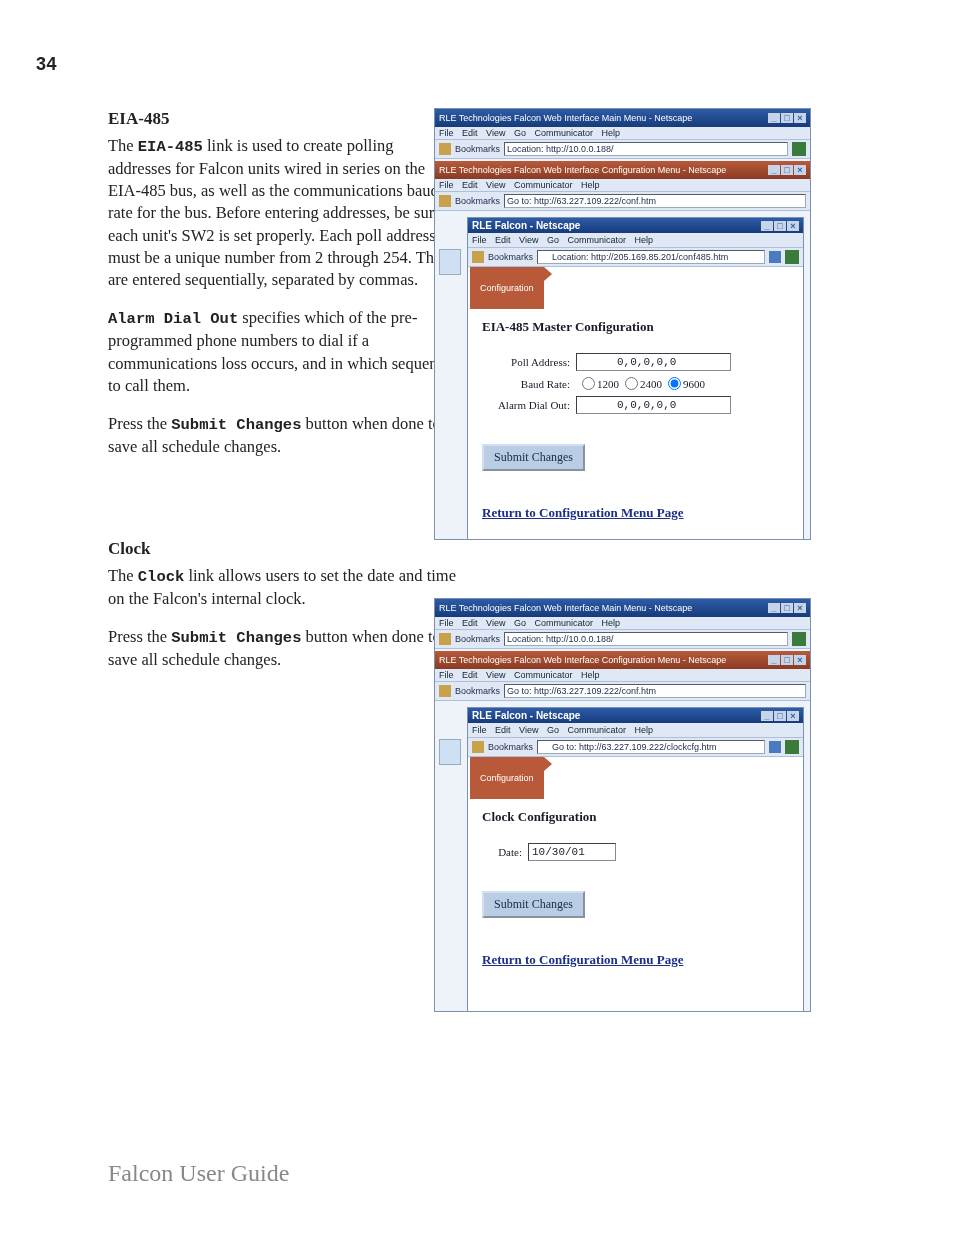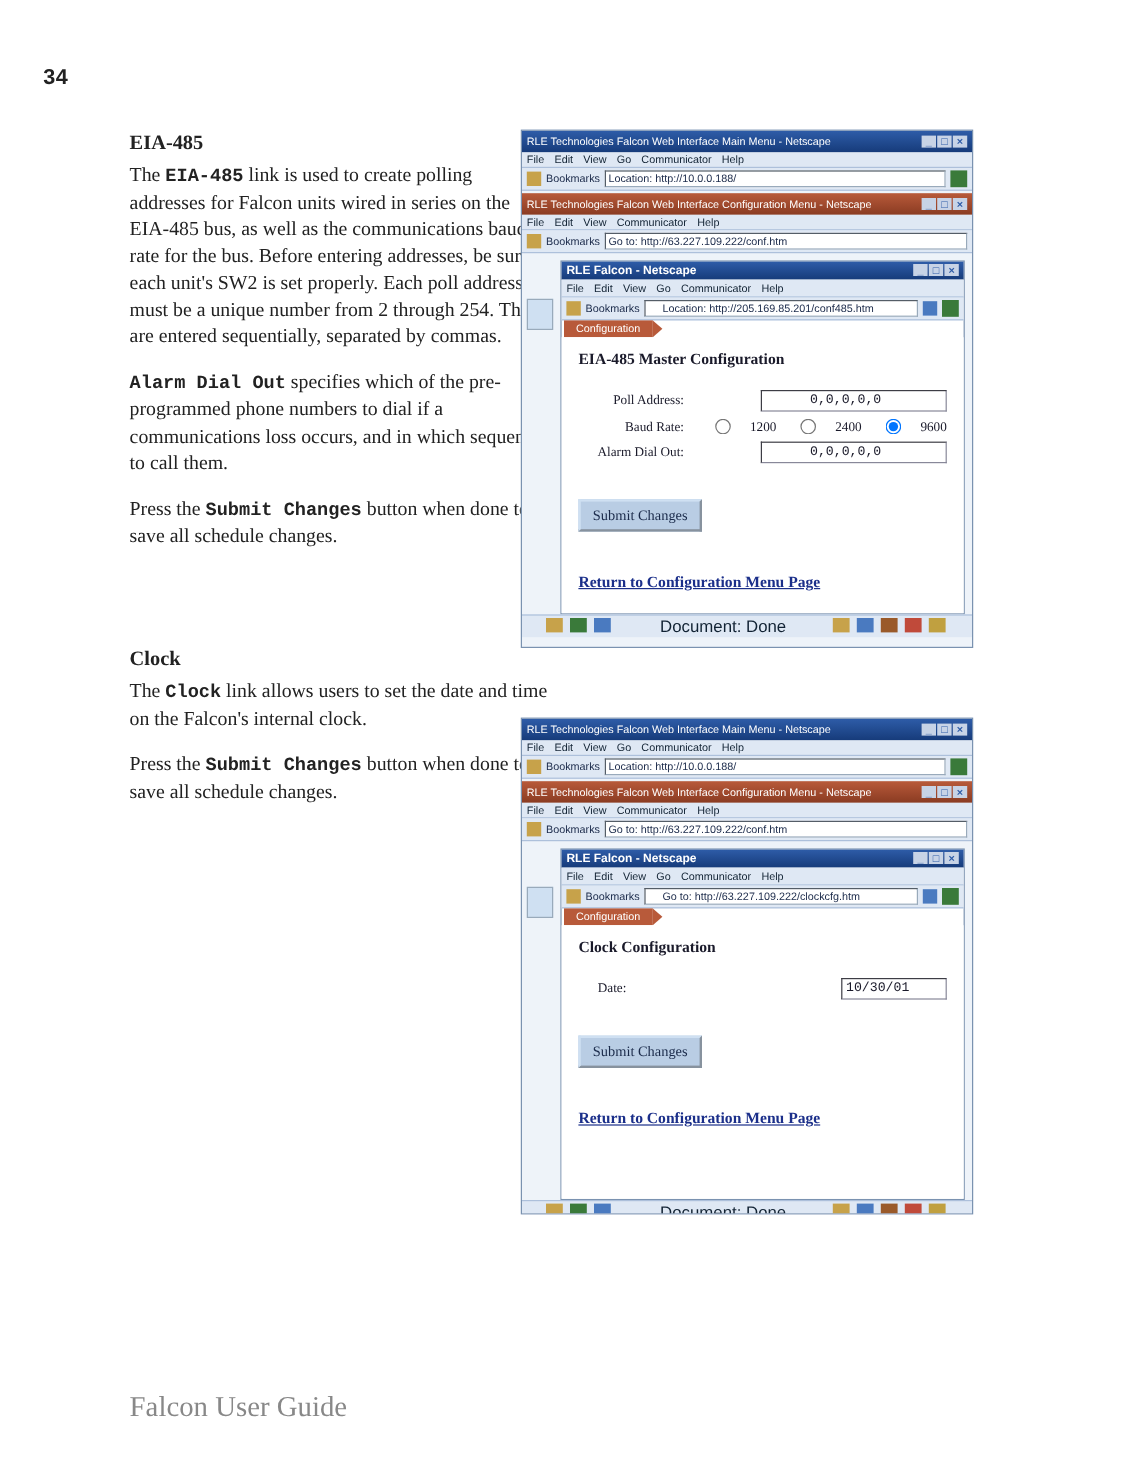--- a/index.html
+++ b/index.html
@@ -161,21 +161,21 @@
   .inner-addr .field {
     flex: 1; background: #fff; border: 1px inset #9ab;
     height: 12px; line-height: 12px; padding: 0 14px;
     overflow: hidden; white-space: nowrap;
   }
   .tab {
     display: inline-block;
     background: #b85a3a;
     color: #fff;
     font-size: 9px;
-    padding: 2px 10px;
+    padding: 16px 10px;
     margin: 0 0 0 2px;
     position: relative;
     text-align: center;
   }
   .tab::after{
     content:"";
     position:absolute; right:-8px; top:0;
     border-left:8px solid #b85a3a;
     border-top:7px solid transparent;
     border-bottom:7px solid transparent;
@@ -193,21 +193,20 @@
   .content-area h4 {
     margin: 0 0 18px 0;
     font-size: 13px;
     font-weight: 700;
   }
   .form-row {
     display: flex;
     align-items: center;
     margin: 6px 0;
     font-size: 11px;
-    justify-content: space-between;
   }
   .form-row .lbl { width: 88px; text-align: right; padding-right: 6px; }
   .form-row .lbl-narrow { width: 40px; text-align: right; padding-right: 6px; }
   .txt {
     border: 1px inset #889;
     background: #fff;
     height: 16px;
     padding: 0 3px;
     font-family: "Courier New", monospace;
     font-size: 11px;

